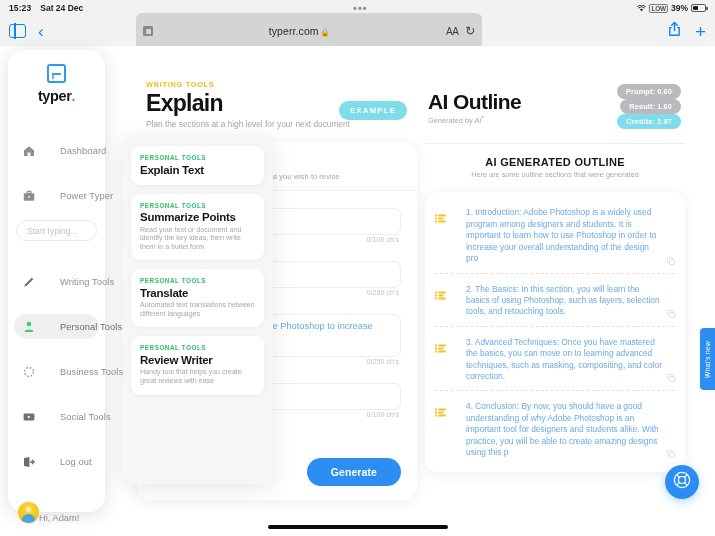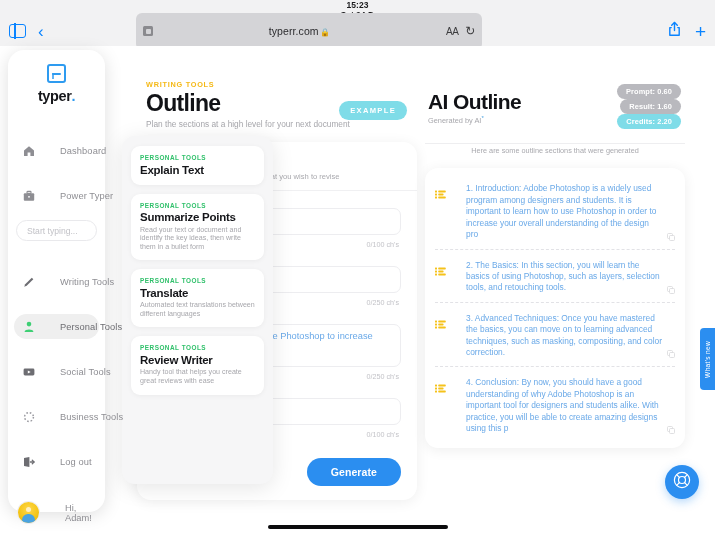--- a/index.html
+++ b/index.html
@@ -9,21 +9,21 @@
     background: #ffffff;
     overflow: hidden;
   }
   .screen { position: relative; width: 715px; height: 536px; background: #fff; }
 
   
   .statusbar {
     position: absolute; top: 0; left: 0; width: 715px; height: 16px;
     background: #f2f2f3;
     display: flex; align-items: center; font-size: 8.5px; color: #1c1c1e;
-    padding: 0 9px; font-weight: 600; flex-direction: column;
+    padding: 0 9px; font-weight: 600;
   }
   .sb-time { letter-spacing: .1px; }
   .sb-date { margin-left: 9px; font-weight: 600; }
   .sb-center { flex: 1; text-align: center; color: #8b8b90; font-size: 11px; letter-spacing: 1px; line-height: 6px;}
   .sb-right { display: flex; align-items: center; gap: 3px; }
   .wifi-ic { display:inline-block; width: 9px; height: 7px; position: relative; }
   .wifi-ic svg { display:block; }
   .batt-label {
     font-size: 6.5px; border: 1px solid #7a7a7e; border-radius: 2px;
     padding: 0 1px; color: #4a4a4e; letter-spacing: -0.2px;
@@ -98,21 +98,21 @@
   .nav-label { font-size: 9.3px; color: #8e8e93; letter-spacing: .1px; white-space: nowrap;}
   .nav-item.active .nav-label { color: #6d6d72; }
 
   .side-search {
     margin: -8px 8px 28px; height: 21px; border: 1px solid #e9e9ec;
     border-radius: 11px; display: flex; align-items: center; padding: 0 10px;
   }
   .side-search span { font-size: 8.6px; color: #c2c2c7; }
 
   .profile {
-    display: flex; align-items: flex-end; gap: 26px; margin: 28px 6px 0; padding-left: 4px;
+    display: flex; align-items: flex-end; gap: 0; margin: 28px 6px 0; padding-left: 4px;
     cursor: pointer;
   }
   .avatar {
     width: 21px; height: 21px; border-radius: 50%; flex-shrink: 0;
     background: radial-gradient(circle at 50% 35%, #ffd84a 0%, #f5c518 55%, #e8b400 100%);
     position: relative; overflow: hidden;
     box-shadow: 0 0 0 1px #ededf0;
   }
   .avatar::after {
     content:''; position:absolute; left:4px; bottom:0; width:13px; height:9px;
@@ -146,21 +146,21 @@
   .card-sub { font-size: 7.6px; color: #a9a9ae; margin-top: 2px; }
   .card-div { height: 1px; background: #f0f0f2; margin: 9px -16px 0; }
 
   .field { margin-top: 17px; }
   .field-input {
     height: 27px; border: 1px solid #ededf0; border-radius: 7px;
     display: flex; align-items: center; padding: 0 11px;
     font-size: 9.3px; color: #6aa9e8;
   }
   .field-input.tall { height: 43px; align-items: flex-start; padding-top: 6px; line-height: 11.5px; }
-  .field-meta { display: flex; justify-content: space-between; margin-top: 5px; padding: 0 2px;}
+  .field-meta { display: flex; justify-content: space-between; padding: 0 2px;}
   .field-hint { font-size: 7.4px; color: #b6b6bb; }
   .field-count { font-size: 7.2px; color: #c3c3c8; }
 
   .generate-btn {
     position: absolute; right: 16px; bottom: 14px;
     background: #2b8ef0; color: #fff; border: none;
     font-size: 10.5px; font-weight: 600; letter-spacing: .1px;
     padding: 8px 24px; border-radius: 16px; cursor: pointer;
   }
 
@@ -331,34 +331,34 @@
               <circle cx="6" cy="3.1" r="2.3" fill="#3ecf74"></circle>
               <path d="M1.6 11 C1.6 7.8 10.4 7.8 10.4 11 Z" fill="#3ecf74"></path>
             </svg>
         </span>
         <span class="nav-label">Personal Tools</span>
       </div>
 
       <div class="nav-item">
         <span class="nav-ic">
           <svg width="12" height="12" viewBox="0 0 12 12">
+              <circle cx="6" cy="6" r="4.4" fill="none" stroke="#9a9aa0" stroke-width="1.5" stroke-dasharray="1.6 1.9"></circle>
+            </svg>
+        </span>
+        <span class="nav-label">Business Tools</span>
+      </div>
+
+      <div class="nav-item">
+        <span class="nav-ic">
+          <svg width="12" height="12" viewBox="0 0 12 12">
               <rect x="0.6" y="2.6" width="10.8" height="6.8" rx="1.4" fill="#6d6d72"></rect>
               <path d="M4.8 4.6 L7.7 6 L4.8 7.4 Z" fill="#fff"></path>
             </svg>
         </span>
         <span class="nav-label">Social Tools</span>
-      </div>
-
-      <div class="nav-item">
-        <span class="nav-ic">
-          <svg width="12" height="12" viewBox="0 0 12 12">
-              <circle cx="6" cy="6" r="4.4" fill="none" stroke="#9a9aa0" stroke-width="1.5" stroke-dasharray="1.6 1.9"></circle>
-            </svg>
-        </span>
-        <span class="nav-label">Business Tools</span>
       </div>
 
       <div class="nav-item">
         <span class="nav-ic">
           <svg width="12" height="12" viewBox="0 0 12 12">
               <path d="M1 2 L6.4 1 L6.4 11 L1 10 Z" fill="#6d6d72"></path>
               <path d="M7.4 6 L11 6" stroke="#6d6d72" stroke-width="1.3" stroke-linecap="round"></path>
               <path d="M9.3 4.3 L11 6 L9.3 7.7" stroke="#6d6d72" stroke-width="1.3" fill="none" stroke-linecap="round" stroke-linejoin="round"></path>
             </svg>
         </span>
@@ -367,21 +367,21 @@
 
       <div class="profile">
         <span class="avatar"></span>
         <span class="profile-name">Hi, Adam!</span>
       </div>
     </div>
 
     <div class="center">
       <div class="sec-head">
         <div class="eyebrow">WRITING TOOLS</div>
-        <div class="page-title">Outline</div>
+        <div class="page-title">Explain</div>
         <div class="page-sub">Plan the sections at a high level for your next document</div>
         <button class="example-btn">EXAMPLE</button>
       </div>
 
       <div class="card">
         <div class="card-title">ENTRY TEXT</div>
         <div class="card-sub">Enter the sentence or paragraph that you wish to revise</div>
         <div class="card-div"></div>
 
         <div class="field">
@@ -444,24 +444,25 @@
 
     <div class="right">
       <div class="ai-title">AI Outline</div>
       <div class="ai-sub">
         <span>Generated by AI</span><sup>*</sup>
       </div>
 
       <div class="badges">
         <span class="badge">Prompt: 0.60</span>
         <span class="badge">Result: 1.60</span>
-        <span class="badge credits">Credits: 2.20</span>
+        <span class="badge credits">Credits: 2.97</span>
       </div>
 
       <div class="ai-divider"></div>
+      <div class="gen-title">AI GENERATED OUTLINE</div>
       <div class="gen-sub">Here are some outline sections that were generated</div>
 
       <div class="outline-card">
 
         <div class="outline-item">
           <span class="list-ic">
             <svg width="11" height="9" viewBox="0 0 11 9">
                 <rect x="0" y="0.6" width="2" height="2" rx=".5" fill="#f5c21b"></rect>
                 <rect x="3.2" y="0.6" width="7.6" height="2" rx=".8" fill="#f5c21b"></rect>
                 <rect x="0" y="3.6" width="2" height="2" rx=".5" fill="#f5c21b"></rect>

